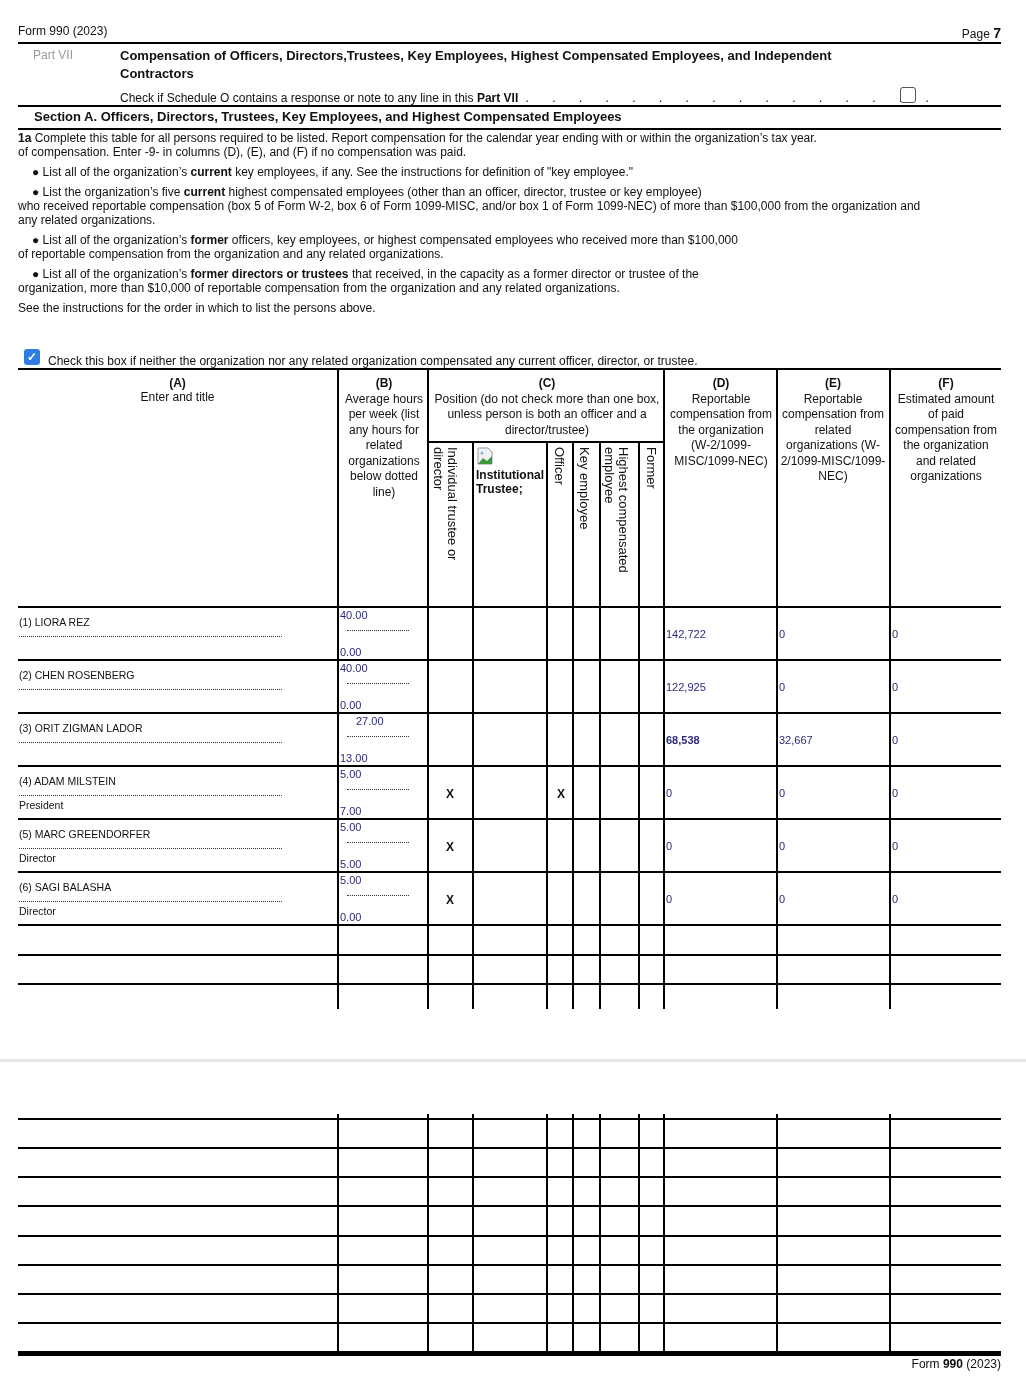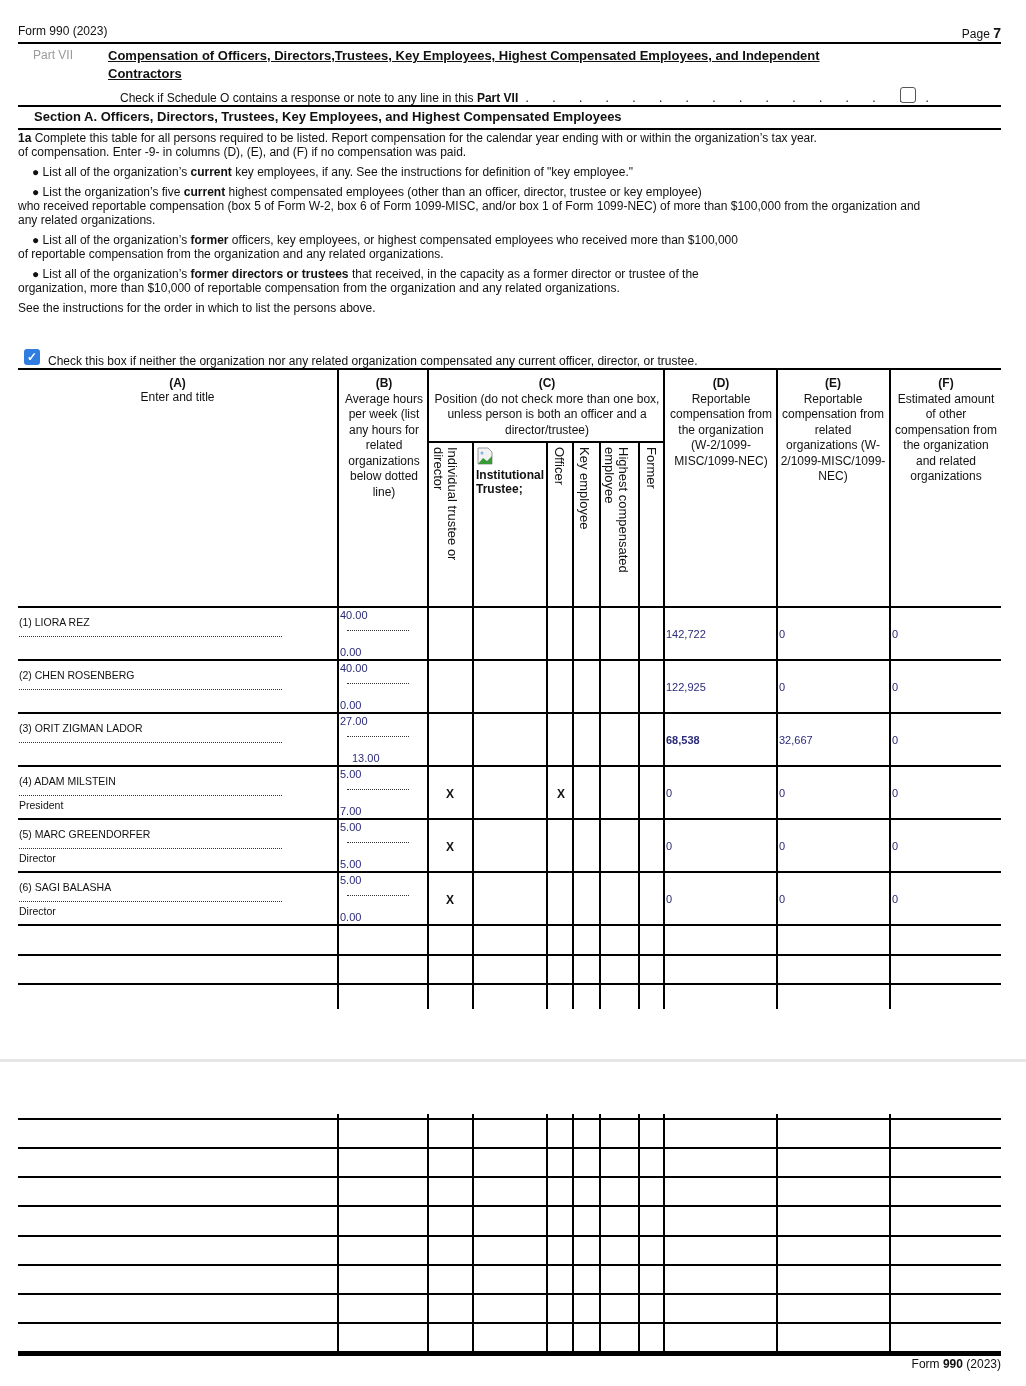--- a/index.html
+++ b/index.html
@@ -22,21 +22,21 @@
 <body>
 
 <div class="abs t12" style="left:18px;top:24px;">Form 990 (2023)</div>
 <div class="abs t12" style="right:25px;top:26px;">
   <span>Page</span>
   <span class="b" style="font-size:14px;">7</span>
 </div>
 <div class="hline" style="top:42px;height:2px;"></div>
 
 <div class="abs" style="left:33px;top:48px;font-size:12px;color:#9a9a9a;">Part VII</div>
-<div class="abs b t13" style="left:108px;top:48px;width:880px;text-decoration:underline;">
+<div class="abs b t13" style="left:120px;top:48px;width:880px;">
   <div>Compensation of Officers, Directors,Trustees, Key Employees, Highest Compensated Employees, and Independent</div>
   <div style="margin-top:3px;">Contractors</div>
 </div>
 <div class="abs t12" style="left:120px;top:91px;">
   <span>Check if Schedule O contains a response or note to any line in this</span>
   <span class="b">Part VII</span>
   <span style="letter-spacing:10px;margin-left:4px;">. . . . . . . . . . . . . . . .</span>
 </div>
 <div class="cb" style="left:900px;top:87px;"></div>
 <div class="hline" style="top:105px;height:2px;"></div>
@@ -93,21 +93,21 @@
 <div class="abs center t12" style="left:668px;top:376px;width:106px;line-height:15.5px;">
   <div class="b">(D)</div>
   <div>Reportable compensation from the organization (W-2/1099-MISC/1099-NEC)</div>
 </div>
 <div class="abs center t12" style="left:780px;top:376px;width:106px;line-height:15.5px;">
   <div class="b">(E)</div>
   <div>Reportable compensation from related organizations (W-2/1099-MISC/1099-NEC)</div>
 </div>
 <div class="abs center t12" style="left:893px;top:376px;width:106px;line-height:15.5px;">
   <div class="b">(F)</div>
-  <div>Estimated amount of other compensation from the organization and related organizations</div>
+  <div>Estimated amount of paid compensation from the organization and related organizations</div>
 </div>
 
 <div class="vline" style="left:337px;top:369px;height:640px;"></div>
 <div class="vline" style="left:427px;top:369px;height:640px;"></div>
 <div class="vline" style="left:472px;top:441px;height:568px;"></div>
 <div class="vline" style="left:546px;top:441px;height:568px;"></div>
 <div class="vline" style="left:572px;top:441px;height:568px;"></div>
 <div class="vline" style="left:599px;top:441px;height:568px;"></div>
 <div class="vline" style="left:638px;top:441px;height:568px;"></div>
 <div class="vline" style="left:663px;top:369px;height:640px;"></div>
@@ -149,23 +149,23 @@
   <div class="xmark" style="left:557px;top:681px;"></div>
   <div class="num" style="left:666px;top:681px;width:109px;">122,925</div>
   <div class="num" style="left:779px;top:681px;width:109px;">0</div>
   <div class="num" style="left:892px;top:681px;width:108px;">0</div>
 </div>
 
 <div>
   <div class="abs" style="left:19px;top:722px;font-size:10.5px;">(3) ORIT ZIGMAN LADOR</div>
   <div class="dots" style="left:19px;top:742px;width:263px;"></div>
   <div class="abs" style="left:19px;top:746px;font-size:10.5px;"></div>
-  <div class="num" style="left:340px;top:715px;width:86px;">27.00</div>
+  <div class="num" style="left:340px;top:715px;width:86px;padding-left:16px;">27.00</div>
   <div class="dots" style="left:347px;top:736px;width:62px;"></div>
-  <div class="num" style="left:340px;top:752px;width:86px;margin-left:12px;">13.00</div>
+  <div class="num" style="left:340px;top:752px;width:86px;">13.00</div>
   <div class="xmark" style="left:446px;top:734px;"></div>
   <div class="xmark" style="left:557px;top:734px;"></div>
   <div class="num" style="left:666px;top:734px;width:94px;font-weight:bold;">68,538</div>
   <div class="num" style="left:779px;top:734px;width:105px;">32,667</div>
   <div class="num" style="left:892px;top:734px;width:108px;">0</div>
 </div>
 
 <div>
   <div class="abs" style="left:19px;top:775px;font-size:10.5px;">(4) ADAM MILSTEIN</div>
   <div class="dots" style="left:19px;top:795px;width:263px;"></div>

